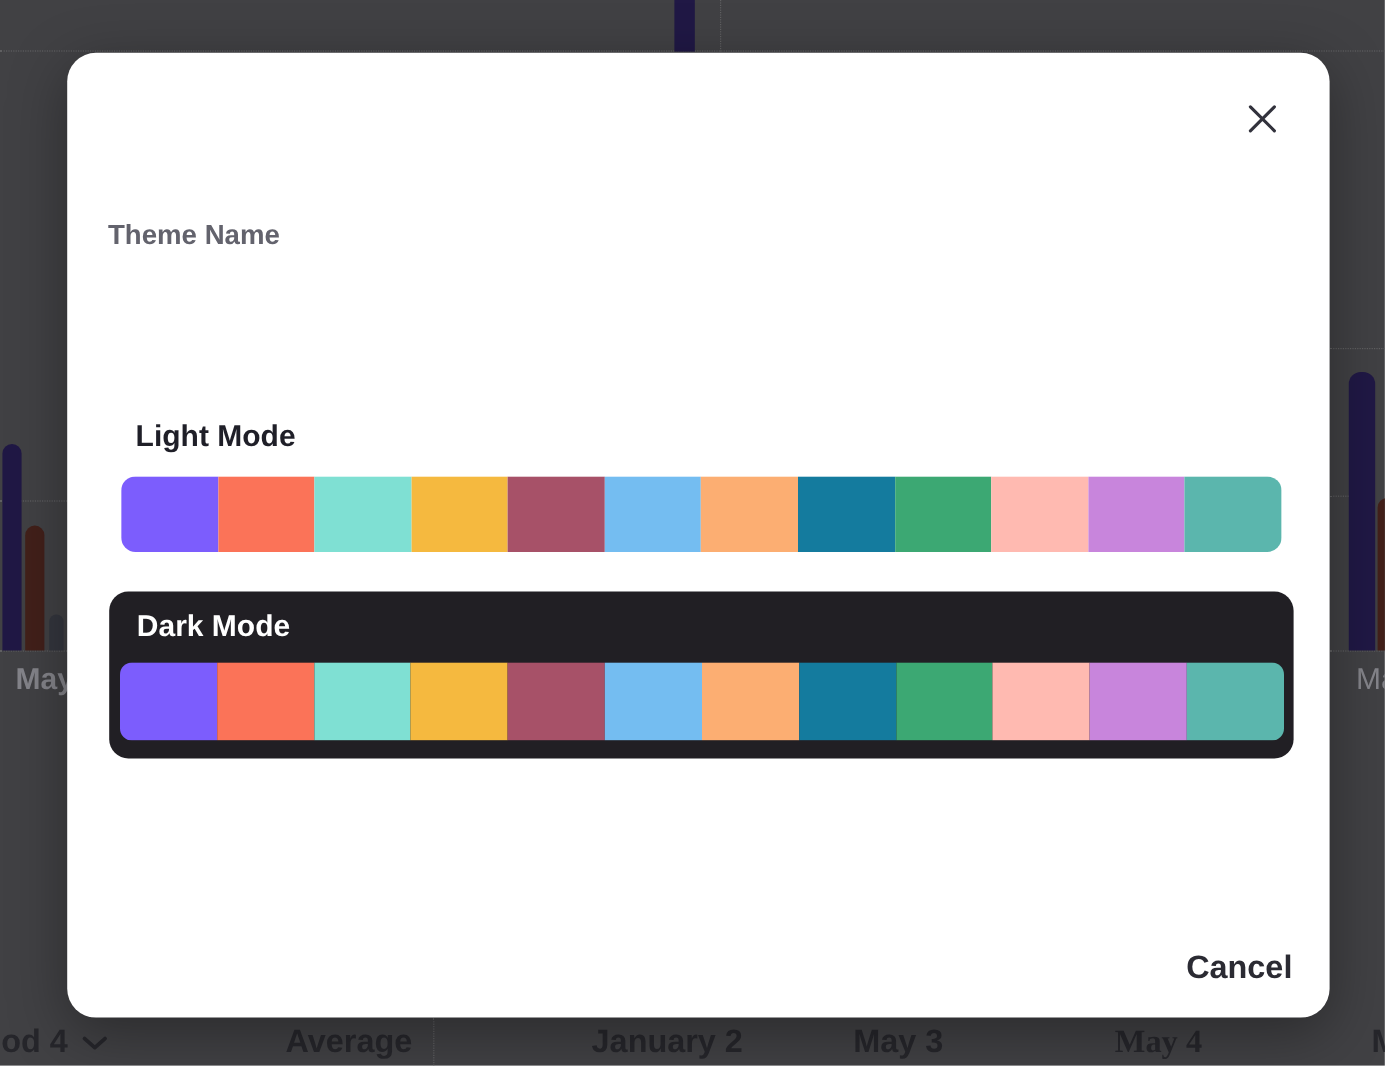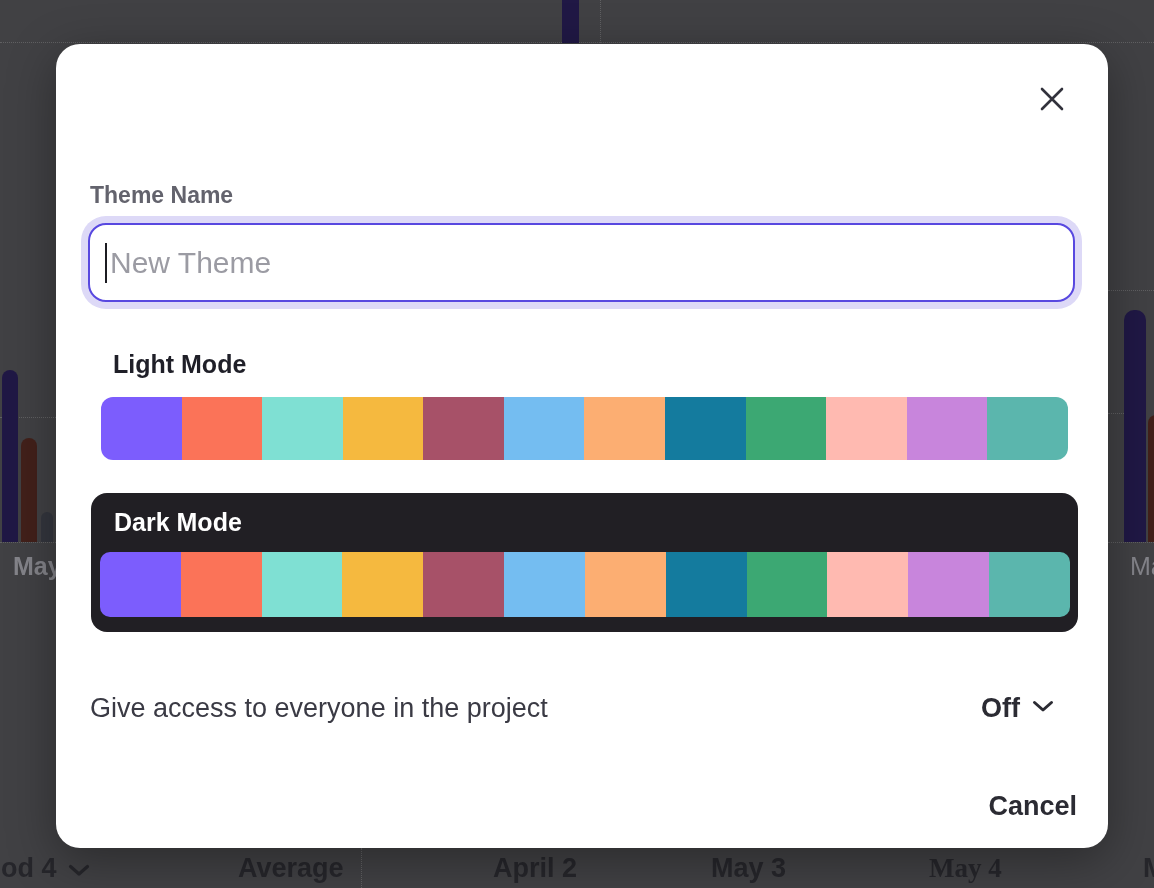--- a/index.html
+++ b/index.html
@@ -132,42 +132,38 @@
   <div class="month-label" style="left:1130px; top:552px;">Ma</div>
 
   <div class="bg-el dotted-v" style="left:361px; top:848px; height:40px;"></div>
   <div class="axis-label" style="left:1px;">od 4</div>
   <span class="axis-chevron" style="left:68px;">
     <svg width="22" height="13" viewBox="0 0 22 13">
         <path d="M2.5 2.5 L11 10 L19.5 2.5" stroke="#26262B" stroke-width="3.2" fill="none" stroke-linecap="round" stroke-linejoin="round"></path>
       </svg>
   </span>
   <div class="axis-label" style="left:238px;">Average</div>
-  <div class="axis-label" style="left:493px;">April 2</div>
+  <div class="axis-label" style="left:493px;">January 2</div>
   <div class="axis-label" style="left:711px;">May 3</div>
   <div class="axis-label" style="left:929px;font-family:Liberation Serif, serif;">May 4</div>
   <div class="axis-label" style="left:1143px;">M</div>
 
   <div class="modal">
 
 
     <button class="close-btn">
       <span>
         <svg width="28" height="28" viewBox="0 0 28 28">
             <path d="M4 4 L24 24 M24 4 L4 24" stroke="#32323C" stroke-width="2.6" stroke-linecap="round"></path>
           </svg>
       </span>
     </button>
 
     <div class="field-label">Theme Name</div>
 
-    <div class="input-wrap">
-      <input class="theme-input" type="text" placeholder="New Theme" style="">
-      <div class="caret"></div>
-    </div>
 
     <div class="section-label-light">Light Mode</div>
 
     <div class="palette-strip palette-light">
         <div class="swatch" style="background: rgb(124, 93, 253);"></div>
         <div class="swatch" style="background: rgb(251, 115, 88);"></div>
         <div class="swatch" style="background: rgb(127, 224, 211);"></div>
         <div class="swatch" style="background: rgb(245, 185, 63);"></div>
         <div class="swatch" style="background: rgb(167, 81, 104);"></div>
         <div class="swatch" style="background: rgb(116, 189, 241);"></div>
@@ -190,30 +186,19 @@
           <div class="swatch" style="background: rgb(116, 189, 241);"></div>
           <div class="swatch" style="background: rgb(252, 174, 114);"></div>
           <div class="swatch" style="background: rgb(20, 123, 158);"></div>
           <div class="swatch" style="background: rgb(60, 168, 115);"></div>
           <div class="swatch" style="background: rgb(255, 186, 177);"></div>
           <div class="swatch" style="background: rgb(200, 133, 220);"></div>
           <div class="swatch" style="background: rgb(91, 182, 173);"></div>
         </div>
     </div>
 
-    <div class="access-row">
-      <div class="access-label">Give access to everyone in the project</div>
-      <button class="access-select">
-        <span class="access-value">Off</span>
-        <span>
-          <svg width="22" height="13" viewBox="0 0 22 13">
-              <path d="M2.5 2.5 L11 10 L19.5 2.5" stroke="#2B2B33" stroke-width="3" fill="none" stroke-linecap="round" stroke-linejoin="round"></path>
-            </svg>
-        </span>
-      </button>
-    </div>
 
     <div class="footer-row">
       <button class="cancel-btn">Cancel</button>
     </div>
 
   </div>
 </div>
 
 </body></html>

